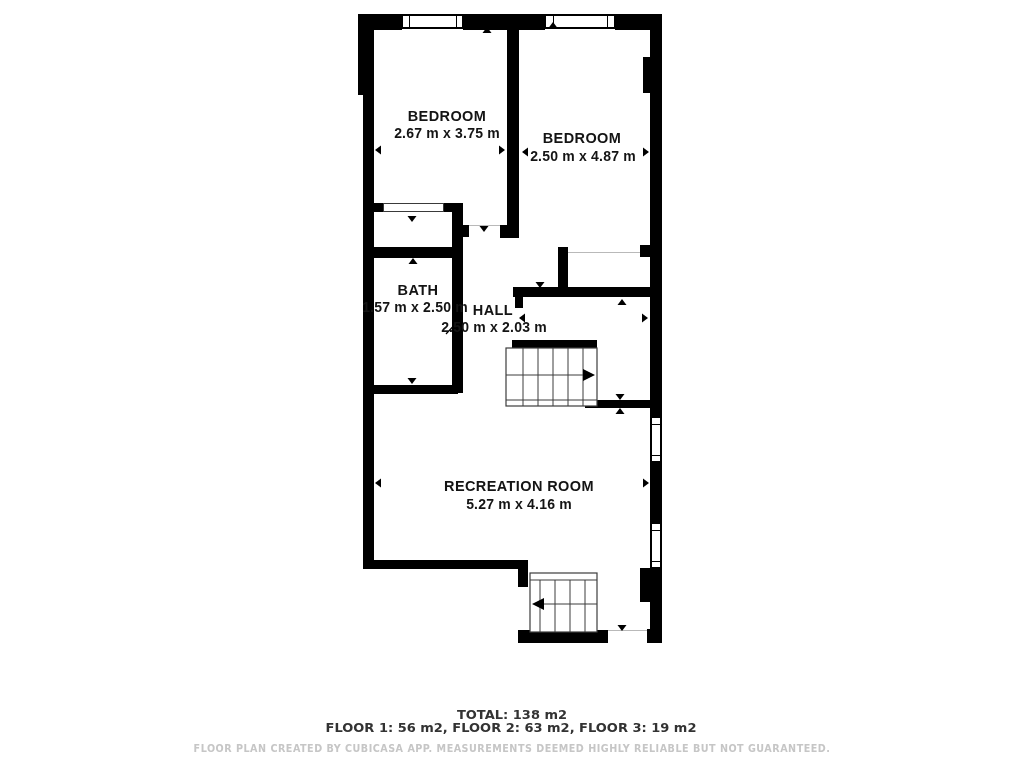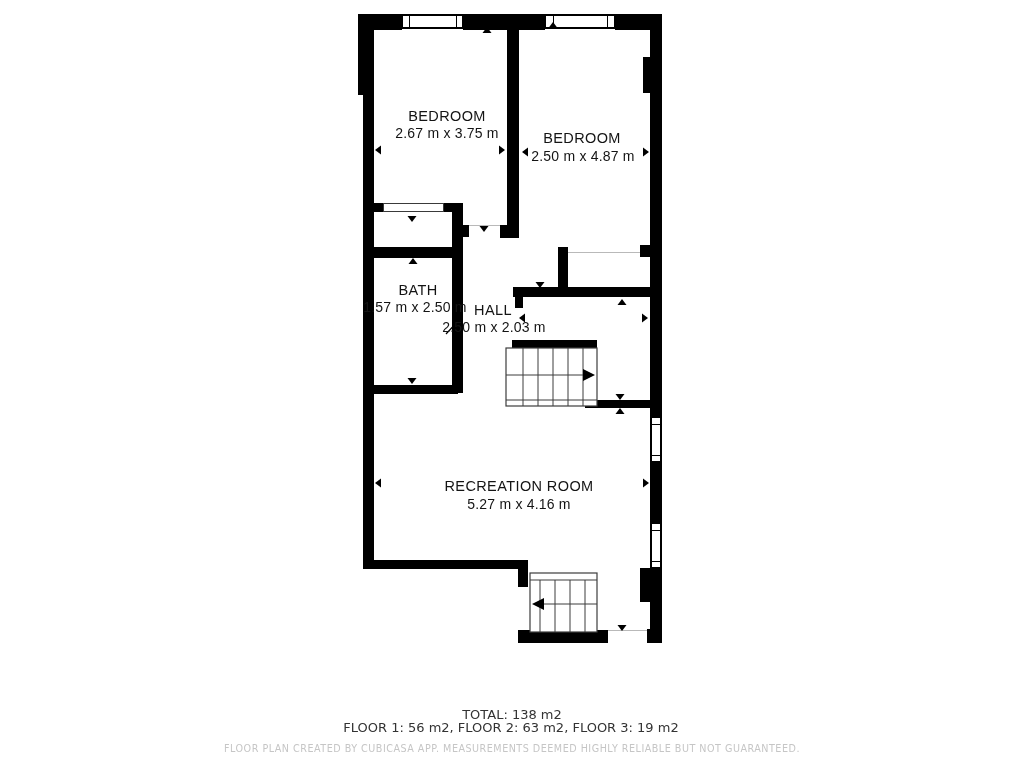--- a/index.html
+++ b/index.html
@@ -1,17 +1,17 @@
 <!DOCTYPE html>
 <html><head>
 <meta charset="utf-8">
 <style>
   html,body{margin:0;padding:0;background:#ffffff;}
   body{width:1024px;height:768px;overflow:hidden;font-family:"Liberation Sans",sans-serif;}
-  .canvas{position:relative;width:1024px;height:768px;background:#ffffff;}
+  .canvas{position:relative;width:1024px;height:768px;background:#ffffff;font-weight:bold;}
   svg{display:block;}
   .wall{fill:#000000;shape-rendering:crispEdges;}
   .win{fill:#ffffff;stroke:#000000;stroke-width:1.4;shape-rendering:crispEdges;}
   .winline{stroke:#000000;stroke-width:1;shape-rendering:crispEdges;}
   .thinline{stroke:#b9b9b9;stroke-width:1.2;shape-rendering:crispEdges;}
   .opening{fill:#ffffff;stroke:#3a3a3a;stroke-width:1;shape-rendering:crispEdges;}
   .stair{stroke:#3c3c3c;stroke-width:1;fill:none;}
   .stairbox{stroke:#3c3c3c;stroke-width:1.2;fill:#ffffff;}
   .marker{fill:#000000;}
   .swing{stroke:#000000;stroke-width:1.2;}

